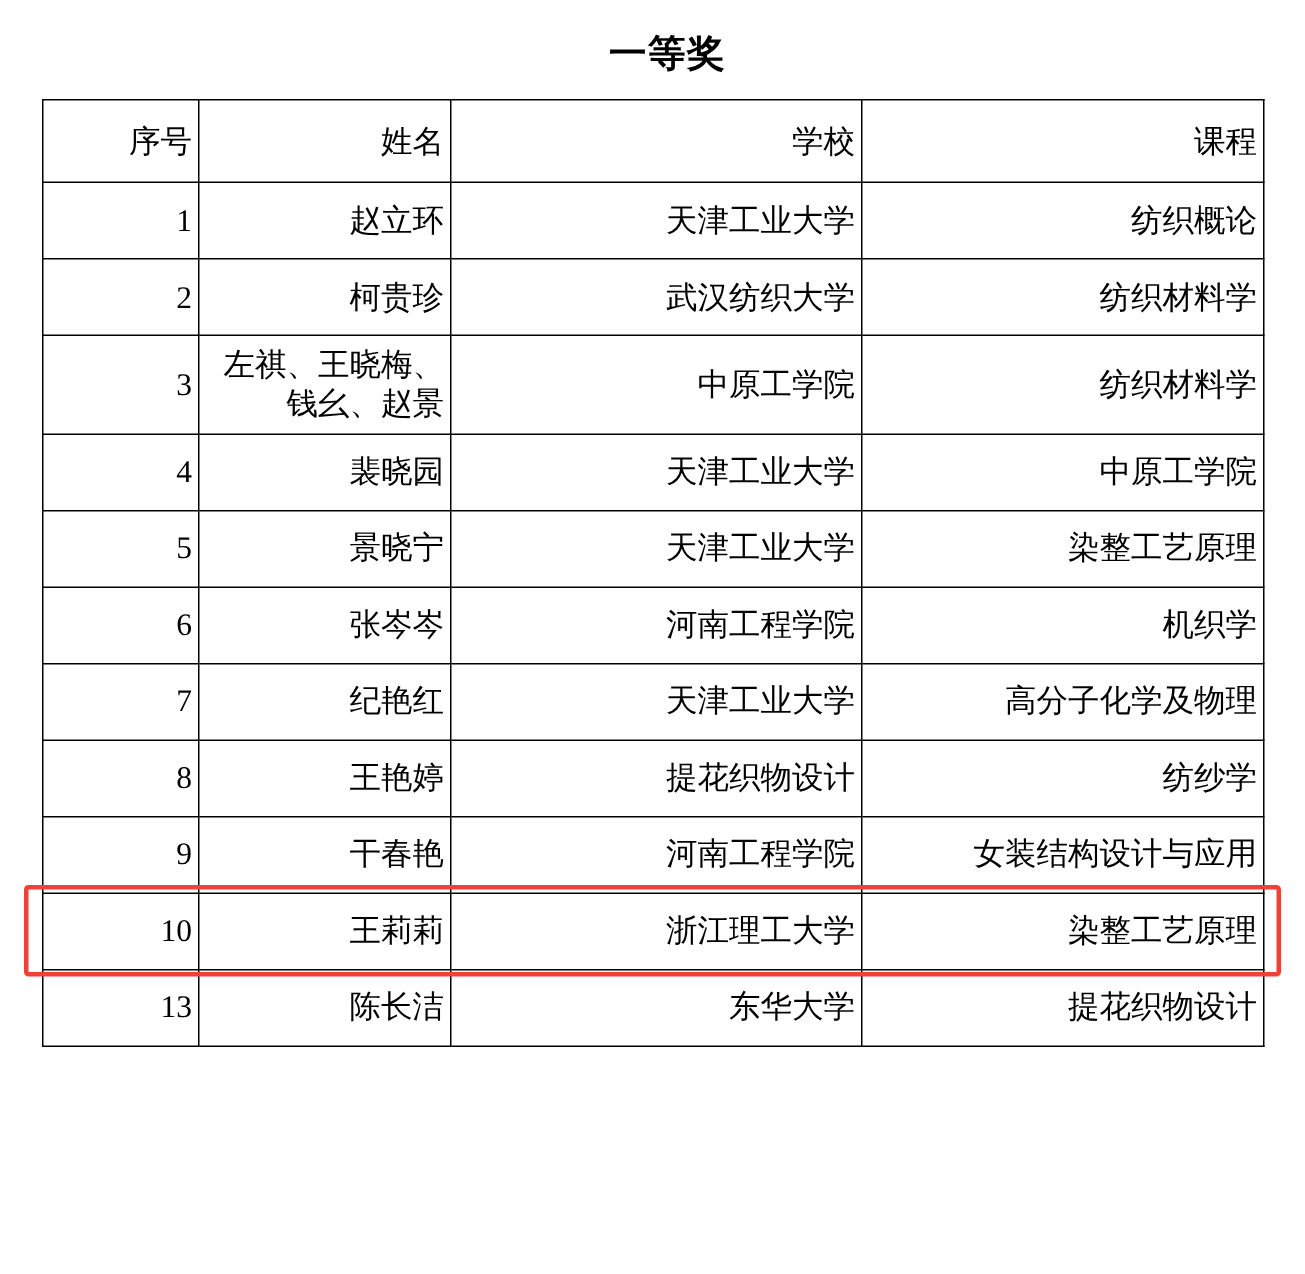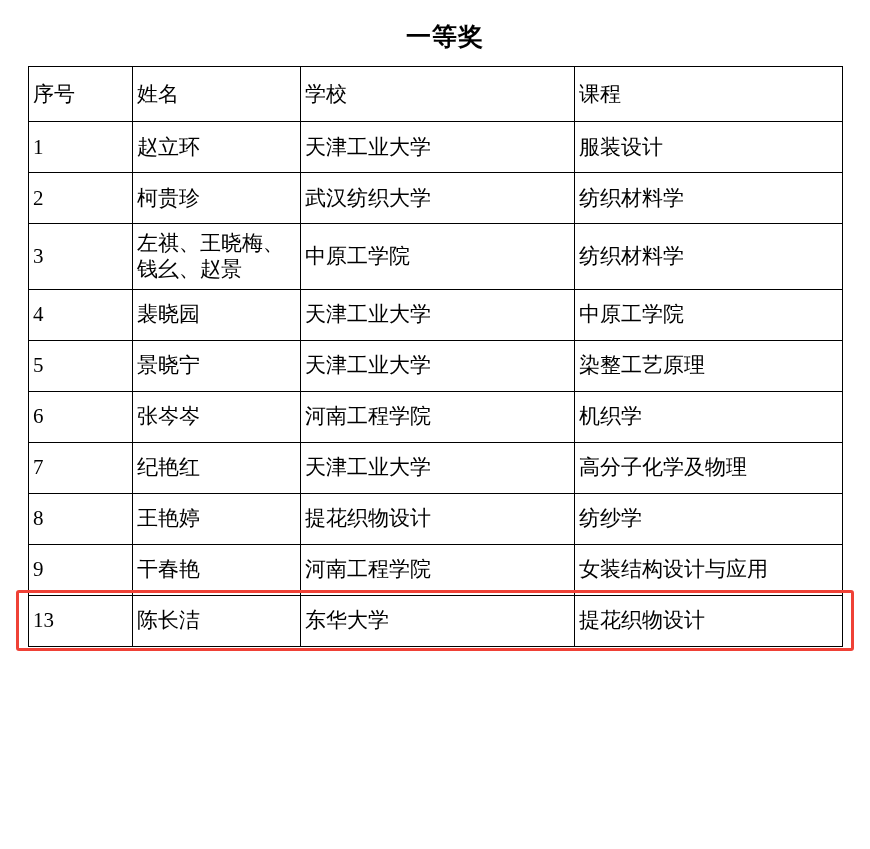--- a/index.html
+++ b/index.html
@@ -47,21 +47,21 @@
     margin: 0 28px;
   }
   table.award-table {
     border-collapse: collapse;
     width: 814px;
     table-layout: fixed;
     font-size: 21px;
   }
   table.award-table td, table.award-table th {
     border: 1px solid #000000;
-    text-align: left;
+    text-align: right;
     vertical-align: middle;
     padding: 6px 4px;
     line-height: 1.25;
     font-weight: normal;
     font-family: "Liberation Serif", serif;
   }
   table.award-table thead td {
     height: 42px;
   }
   table.award-table tbody td {
@@ -108,21 +108,21 @@
           <td>学校</td>
           <td>课程</td>
         </tr>
       </thead>
       <tbody>
 
         <tr>
           <td>1</td>
           <td>赵立环</td>
           <td>天津工业大学</td>
-          <td>服装设计</td>
+          <td>纺织概论</td>
         </tr>
 
         <tr>
           <td>2</td>
           <td>柯贵珍</td>
           <td>武汉纺织大学</td>
           <td>纺织材料学</td>
         </tr>
 
         <tr>
@@ -167,20 +167,26 @@
           <td>纺纱学</td>
         </tr>
 
         <tr>
           <td>9</td>
           <td>干春艳</td>
           <td>河南工程学院</td>
           <td>女装结构设计与应用</td>
         </tr>
 
+        <tr id="row-highlight">
+          <td>10</td>
+          <td>王莉莉</td>
+          <td>浙江理工大学</td>
+          <td>染整工艺原理</td>
+        </tr>
 
 
 
         <tr>
           <td>13</td>
           <td>陈长洁</td>
           <td>东华大学</td>
           <td>提花织物设计</td>
         </tr>
 

